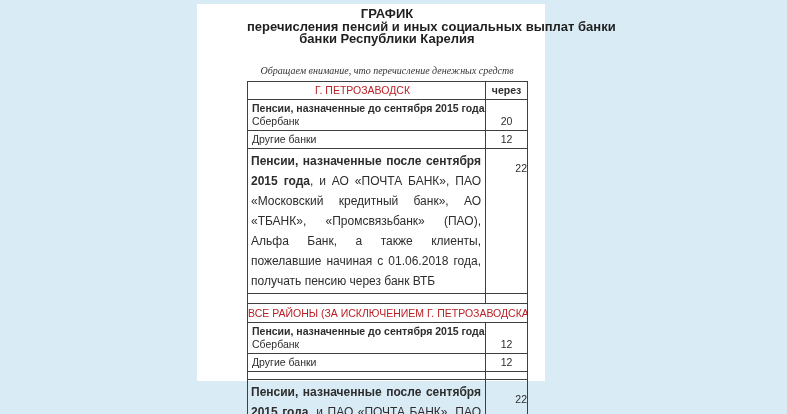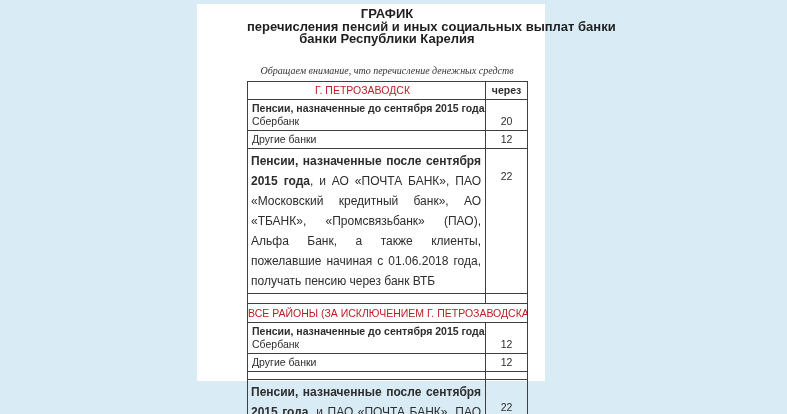--- a/index.html
+++ b/index.html
@@ -29,21 +29,21 @@
   td.sec-title.offset{padding-right:75px;}
   td.date-head{font-weight:bold;text-align:center;}
   td.label{padding:2px 4px 2px 4px;line-height:13px;}
   td.label .b{display:block;font-weight:bold;white-space:nowrap;}
   td.label .r{display:block;}
   td.para{padding:2px 4px 2px 3px;line-height:20px;font-size:12px;
           text-align:justify;text-align-last:left;}
   td.para .b{font-weight:bold;}
   td.date{text-align:center;font-size:10.5px;}
   td.date.vb{vertical-align:bottom;padding-bottom:3px;}
-  td.date.vt{vertical-align:top;padding-top:21px;}
+  td.date.vt{vertical-align:top;padding-top:13px;text-align:right;}
 </style>
 </head>
 <body>
 
 <div class="canvas">
   <div class="page">
     <div class="content">
 
       <div class="doc-title">
         <div>ГРАФИК</div>

